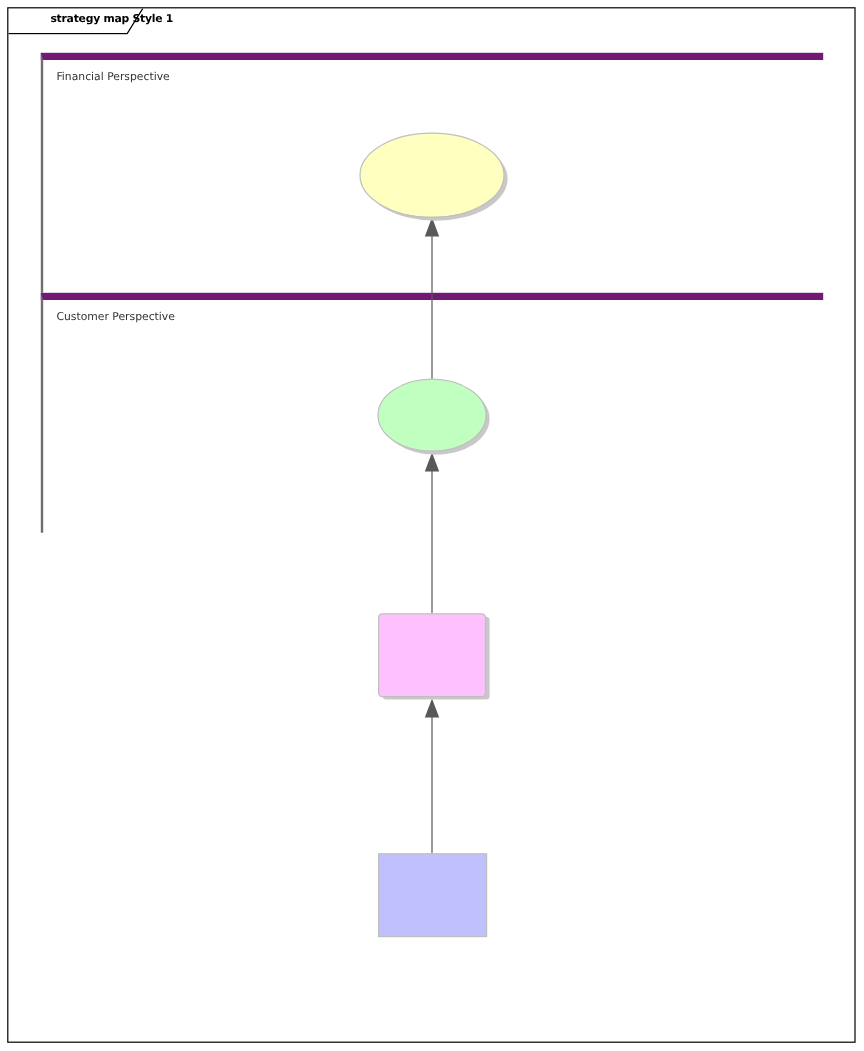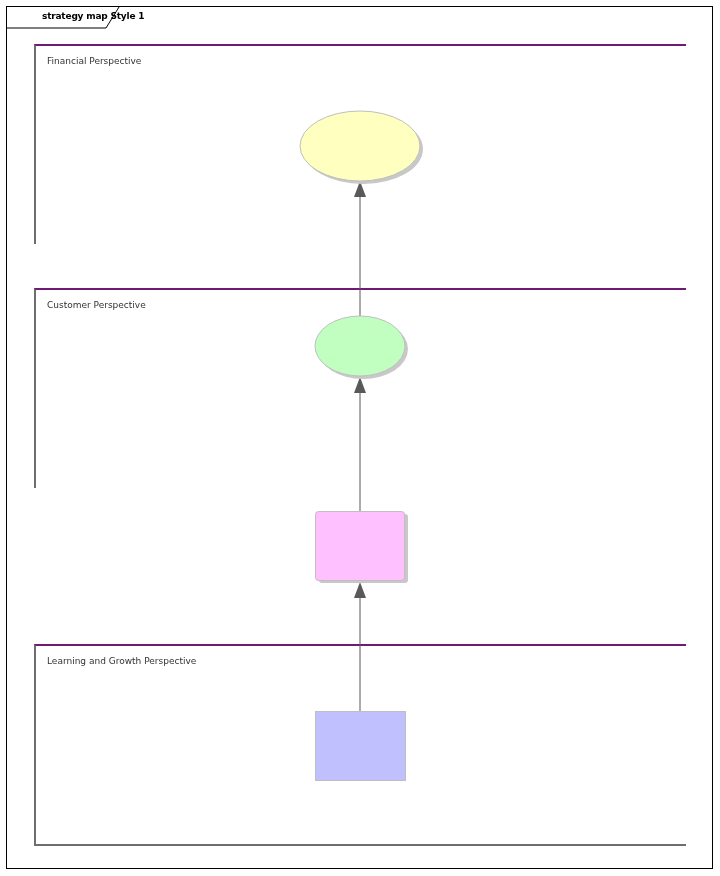--- a/index.html
+++ b/index.html
@@ -5,45 +5,42 @@
   html, body { margin:0; padding:0; background:#ffffff; }
   body { width:720px; height:876px; position:relative; overflow:hidden;
          font-family:"DejaVu Sans", sans-serif; }
   .frame { position:absolute; left:6px; top:6px; width:707px; height:863px;
            border:1px solid #000; box-sizing:border-box; }
   .frame-tab { position:absolute; left:0; top:0; }
   .frame-title { position:absolute; left:5px; top:4px; font-size:9px; font-weight:bold;
                  color:#000; white-space:nowrap; letter-spacing:-0.2px;padding-left:30px; }
   .lanes { position:absolute; left:34px; top:44px; width:652px; height:802px; }
   .lane { position:absolute; left:0; width:652px; height:200px;
-          border-top:2px solid #701a75; border-left:2px solid #6e6e6e; box-sizing:border-box;text-align:right; }
+          border-top:6px solid #701a75; border-left:2px solid #6e6e6e; box-sizing:border-box;text-align:right; }
   .lane.last { border-bottom:2px solid #6e6e6e; height:202px; }
   .lane-label { position:absolute; left:11px; top:10px; font-size:9px; color:#333;
                 white-space:nowrap; }
   svg.diagram { position:absolute; left:0; top:0; }
 </style>
 </head>
 <body>
 
 <div class="frame">
   <svg class="frame-tab" width="115" height="22">
     <polyline points="0,21 99,21 112,0" fill="none" stroke="#000" stroke-width="1"></polyline>
   </svg>
   <span class="frame-title">strategy map Style 1</span>
 </div>
 
 <div class="lanes">
   <div class="lane" style="top:0px;">
     <span class="lane-label">Financial Perspective</span>
   </div>
-  <div class="lane" style="top:200px;margin-top:44px;">
+  <div class="lane" style="top:200px;">
     <span class="lane-label">Customer Perspective</span>
-  </div>
-  <div class="lane last" style="top:600px;">
-    <span class="lane-label">Learning and Growth Perspective</span>
   </div>
 </div>
 
 <svg class="diagram" width="720" height="876">
 
   <g>
     <line x1="360" y1="316" x2="360" y2="196" stroke="#595959" stroke-width="1"></line>
     <polygon points="360,181 354,197 366,197" fill="#595959"></polygon>
   </g>
   <g>

